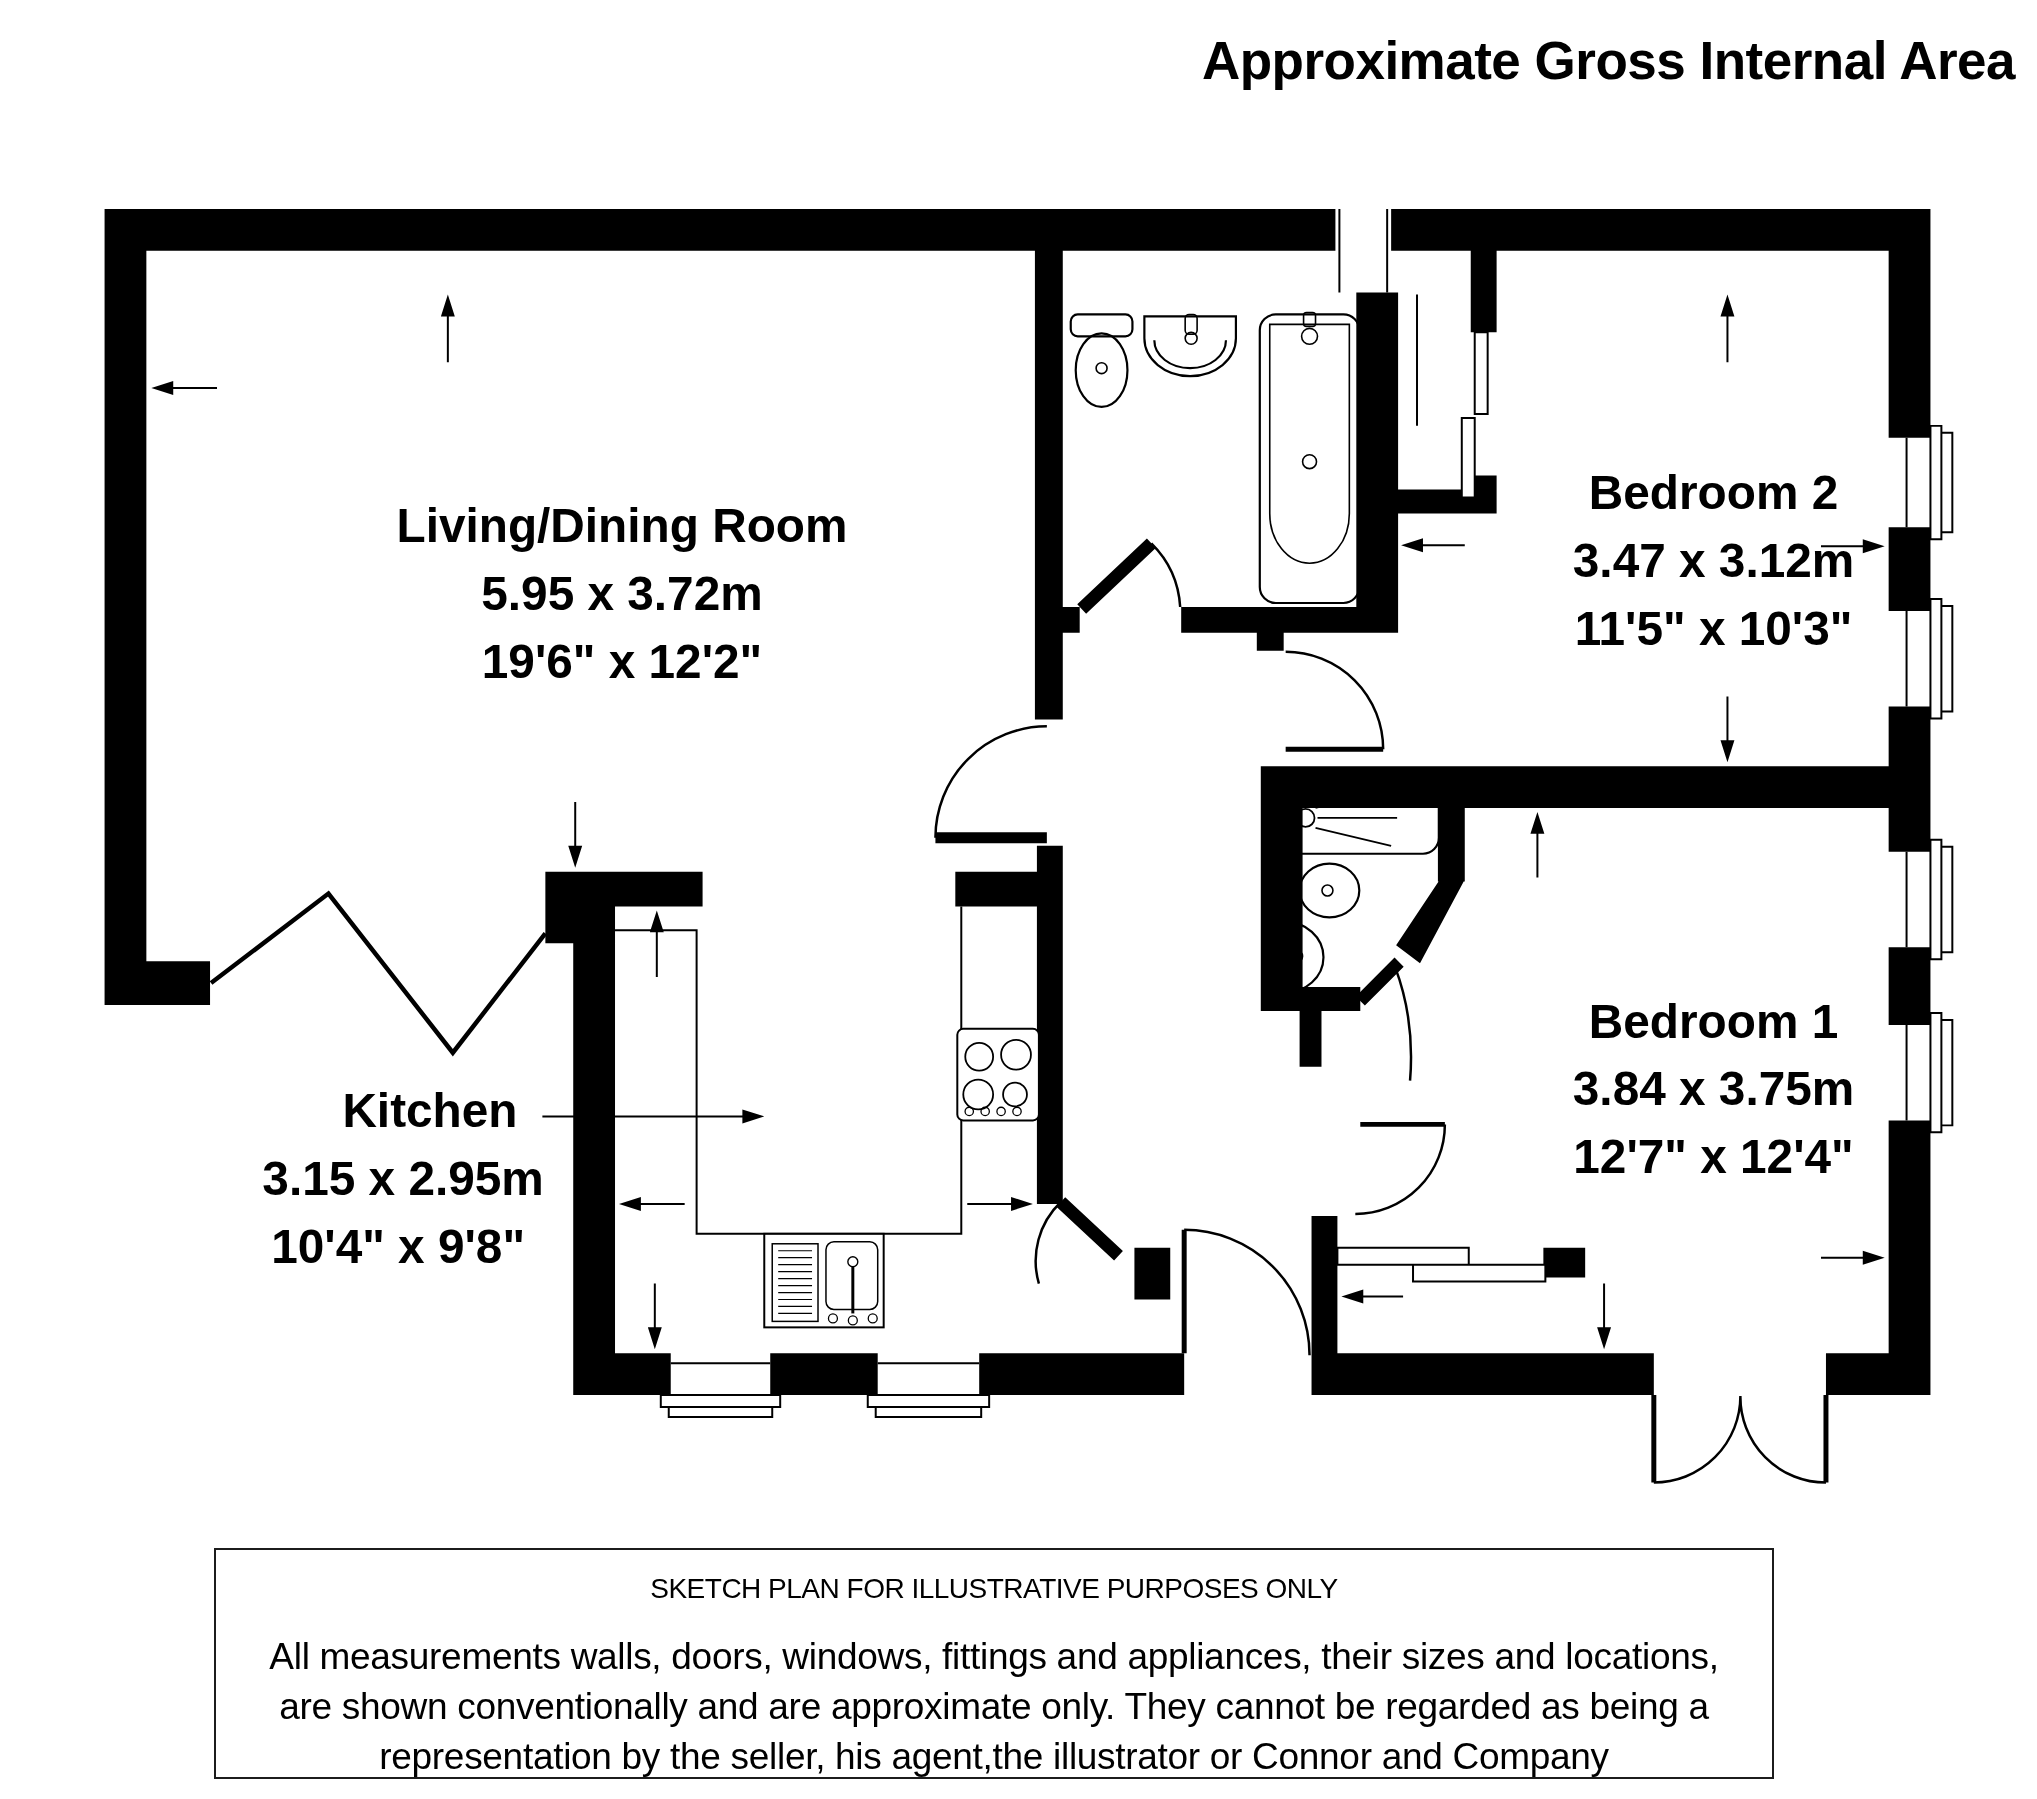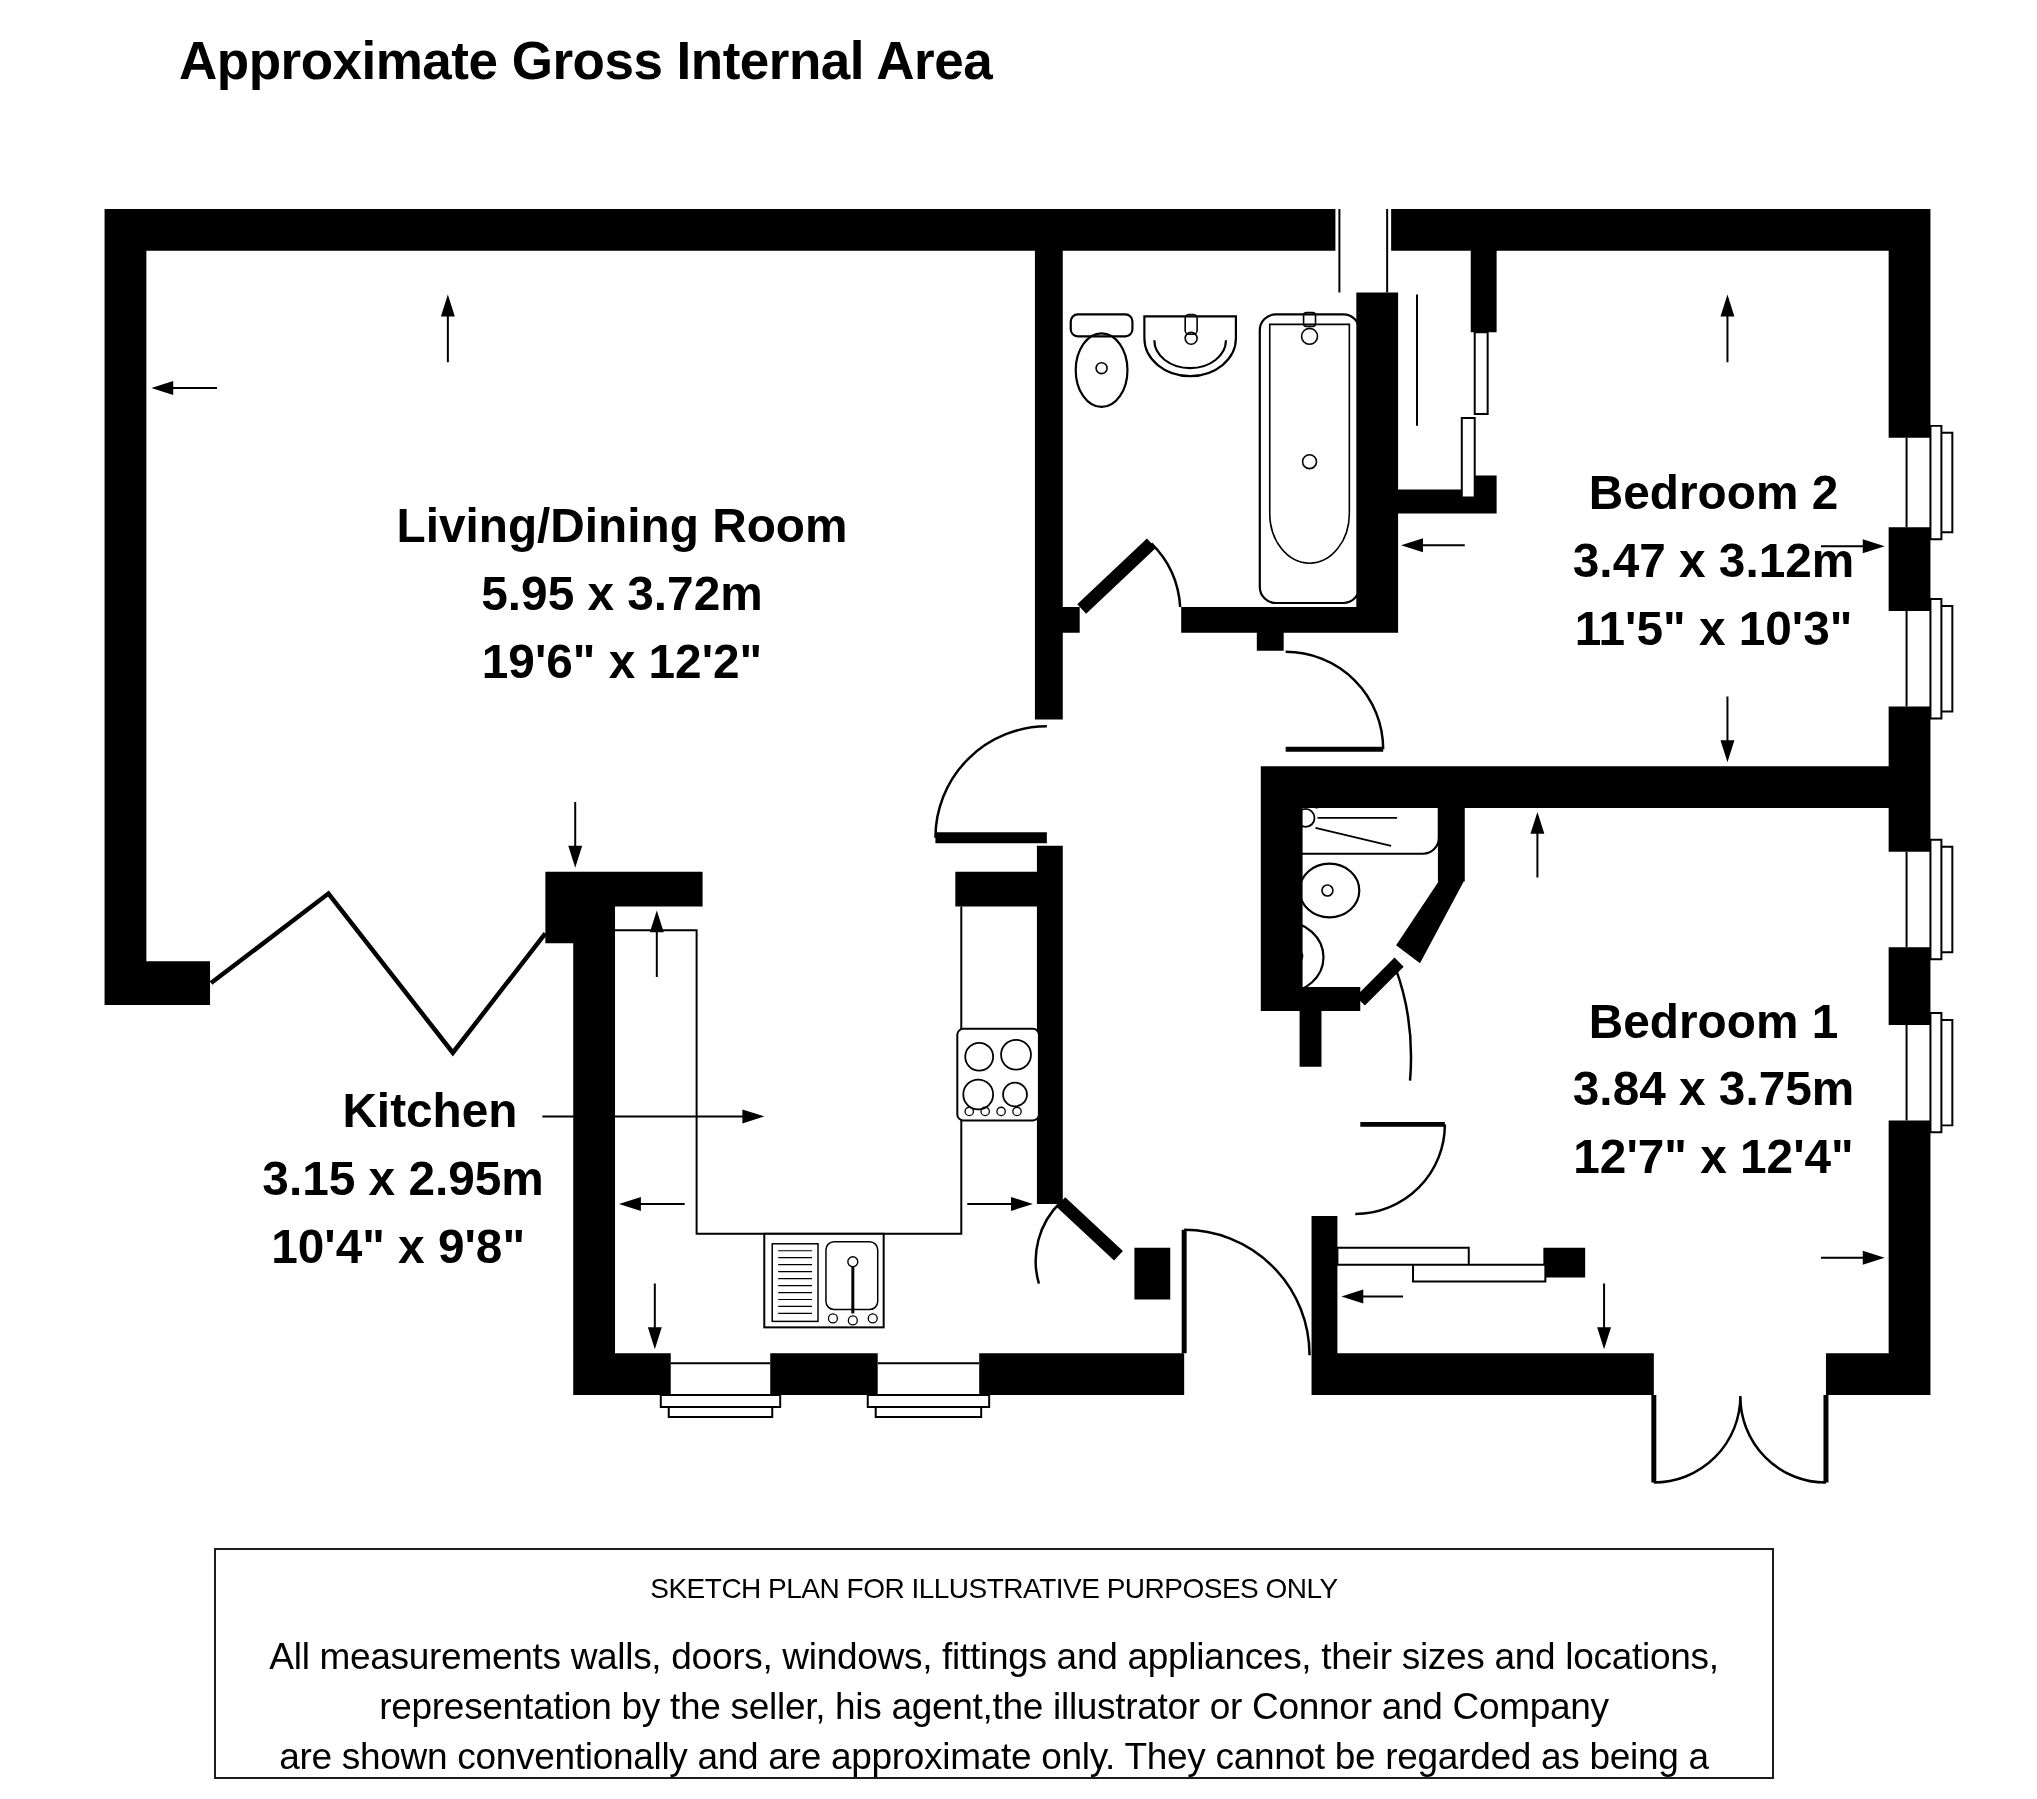--- a/index.html
+++ b/index.html
@@ -10,21 +10,21 @@
   html,body{margin:0;padding:0;background:var(--bg);}
   body{
     position:relative;
     width:2038px;height:1800px;
     font-family:"Liberation Sans", sans-serif;
     color:#000;
     overflow:hidden;
   }
   .title-block{
     position:absolute;left:179px;top:28px;width:1836px;
-    text-align:left;
+    text-align:right;
     font-weight:bold;
     font-size:53px;
     line-height:66px;
     letter-spacing:-0.5px;
   }
   .plan-svg{position:absolute;left:0;top:0;width:2038px;height:1800px;}
   .room-label{font-weight:bold;font-size:48px;fill:#000;}
   .disclaimer-box{
     position:absolute;left:214px;top:1548px;width:1560px;height:231px;
     border:2px solid #1c1c1c;
@@ -229,17 +229,17 @@
     <text class="room-label" x="1722" y="1043">Bedroom 1</text>
     <text class="room-label" x="1722" y="1111">3.84 x 3.75m</text>
     <text class="room-label" x="1722" y="1179">12'7" x 12'4"</text>
   </g>
 </svg>
 
 <div class="disclaimer-box">
   <div class="disclaimer-heading">SKETCH PLAN FOR ILLUSTRATIVE PURPOSES ONLY</div>
   <div class="disclaimer-body">
     <div>All measurements walls, doors, windows, fittings and appliances, their sizes and locations,</div>
+    <div>are shown conventionally and are approximate only. They cannot be regarded as being a</div>
     <div>representation by the seller, his agent,the illustrator or Connor and Company</div>
-    <div>are shown conventionally and are approximate only. They cannot be regarded as being a</div>
   </div>
 </div>
 
 
 </body></html>

